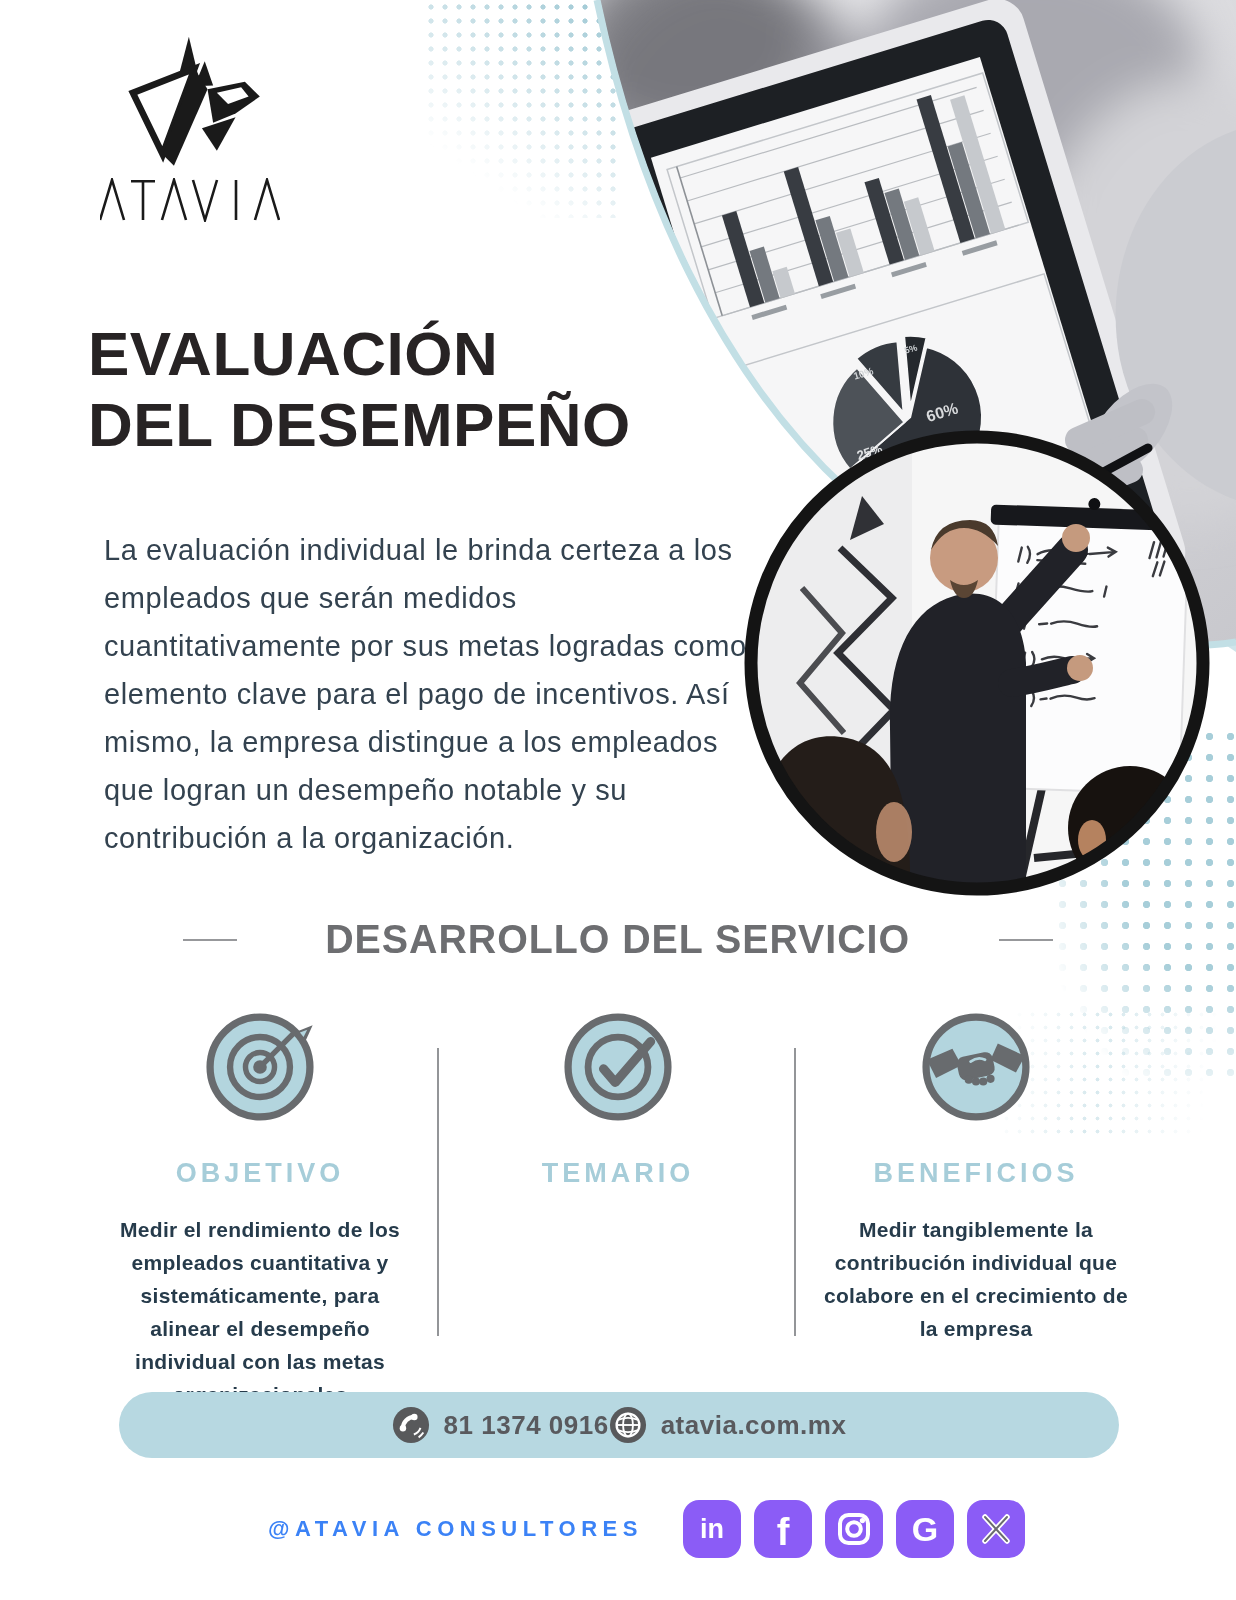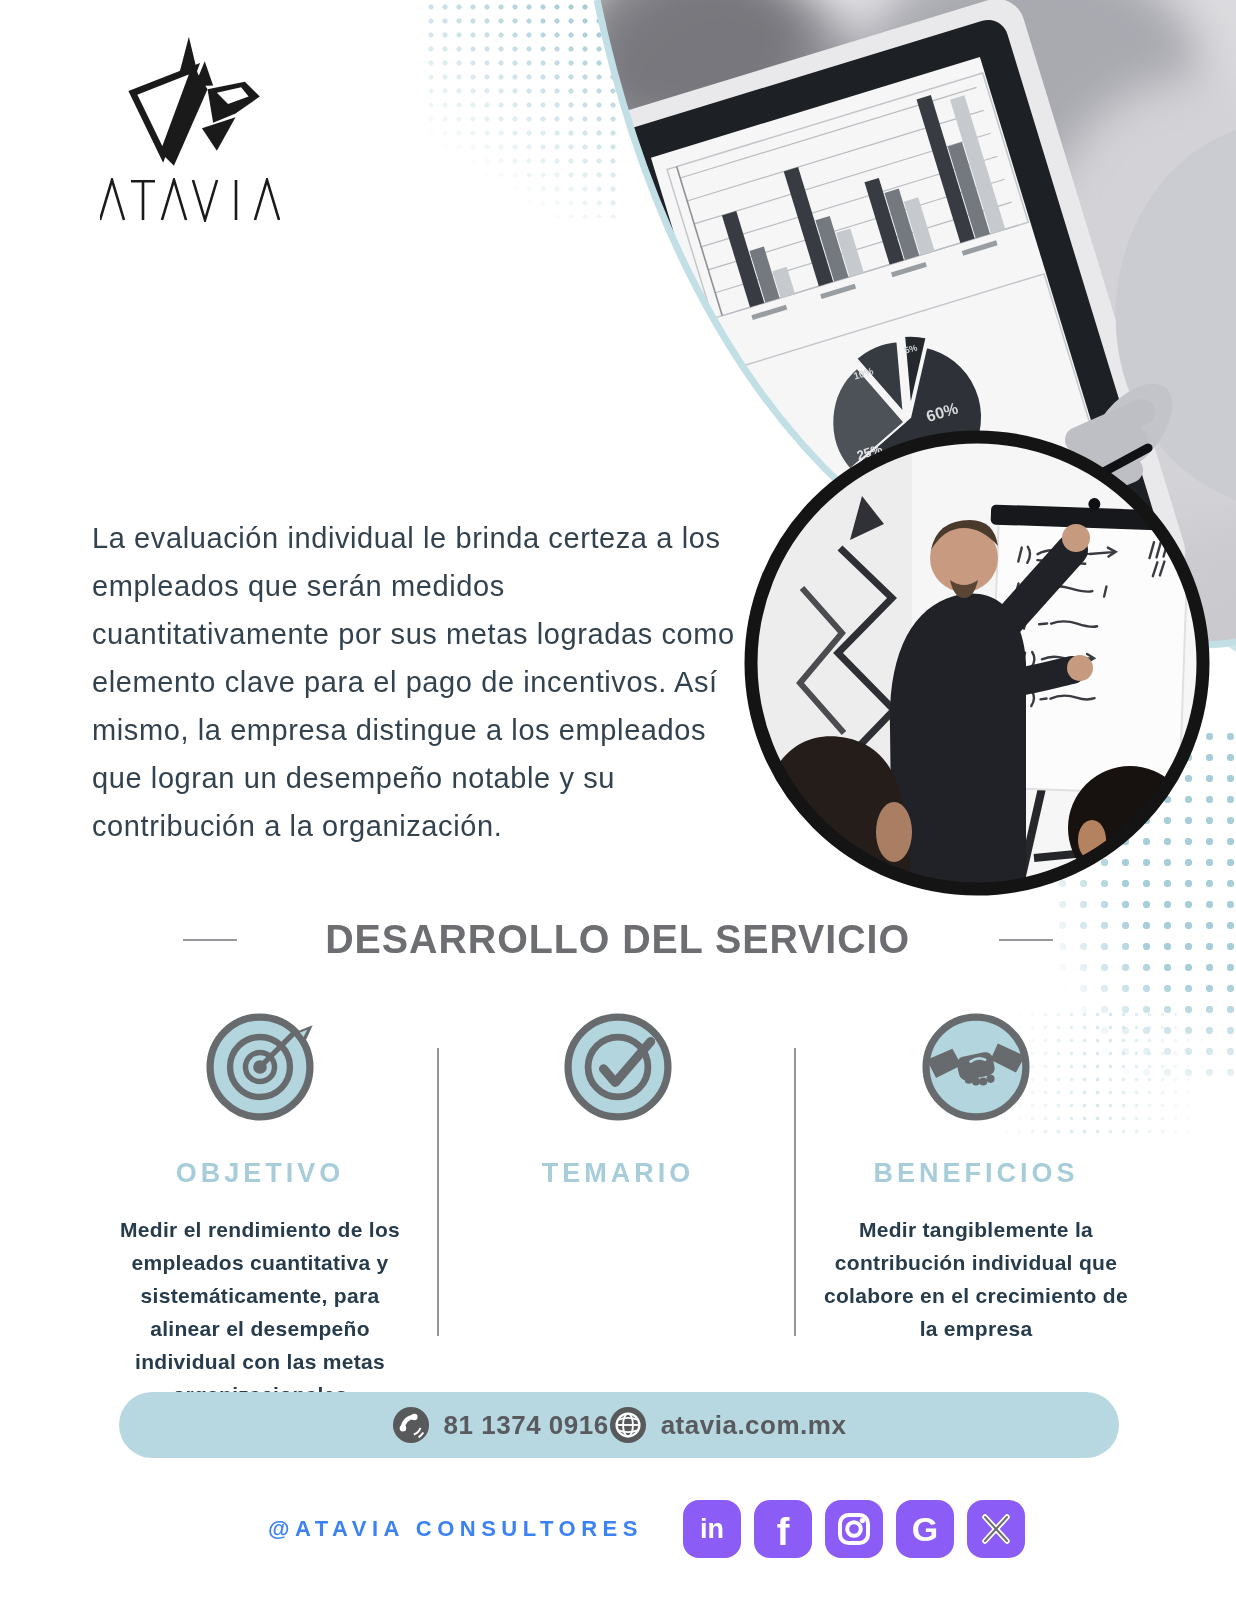--- a/index.html
+++ b/index.html
@@ -299,21 +299,25 @@
         <path d="M0,42 L12,2 L24,42"></path>
         <path d="M31,3.3 L55,3.3 M43,3.3 L43,42"></path>
         <path d="M62,42 L74,2 L86,42"></path>
         <path d="M93,2 L105,42 L117,2"></path>
         <path d="M136,2 L136,42"></path>
         <path d="M155,42 L167,2 L179,42"></path>
       </g>
     </svg>
   </div>
 
-  <p class="abs intro" style="margin:0">La evaluación individual le brinda certeza a los empleados que serán medidos cuantitativamente por sus metas logradas como elemento clave para el pago de incentivos. Así mismo, la empresa distingue a los empleados que logran un desempeño notable y su contribución a la organización.</p>
+  <h1 class="abs title" style="margin:0">
+    <span style="display:block">EVALUACIÓN</span>
+    <span style="display:block">DEL DESEMPEÑO</span>
+  </h1>
+  <p class="abs intro" style="margin:12px">La evaluación individual le brinda certeza a los empleados que serán medidos cuantitativamente por sus metas logradas como elemento clave para el pago de incentivos. Así mismo, la empresa distingue a los empleados que logran un desempeño notable y su contribución a la organización.</p>
 
   <div class="abs svc-head">
     <div class="rule"></div>
     <h2>DESARROLLO DEL SERVICIO</h2>
     <div class="rule"></div>
   </div>
 
   <div class="abs cols">
 
     <div class="col">

